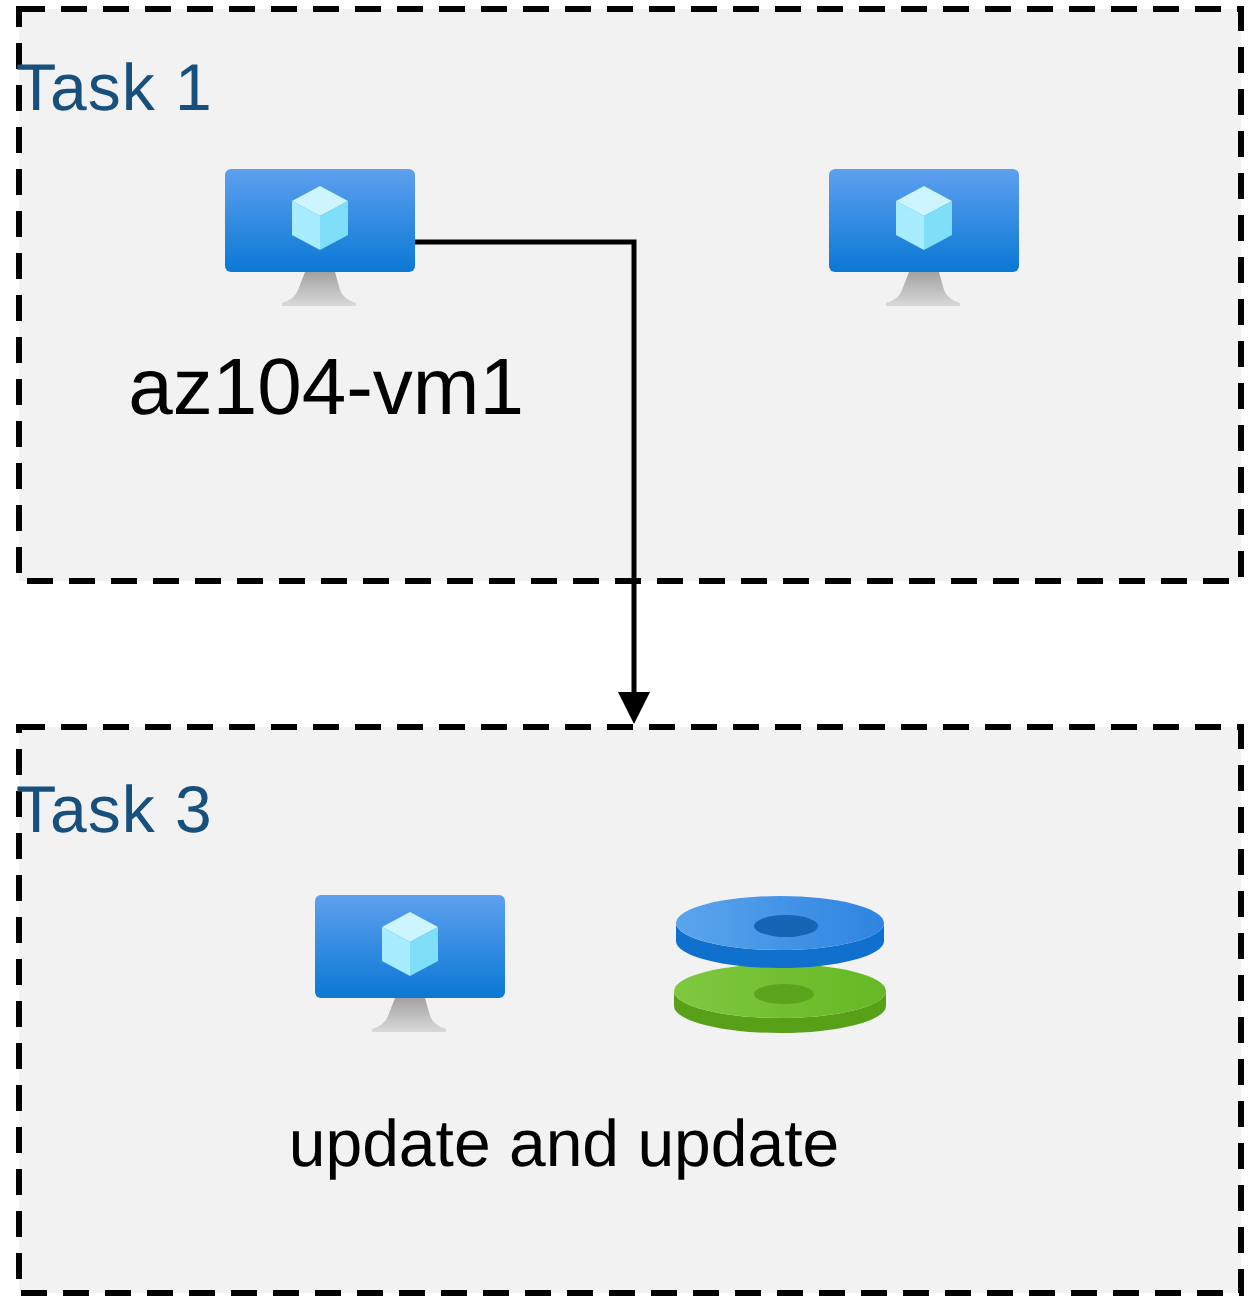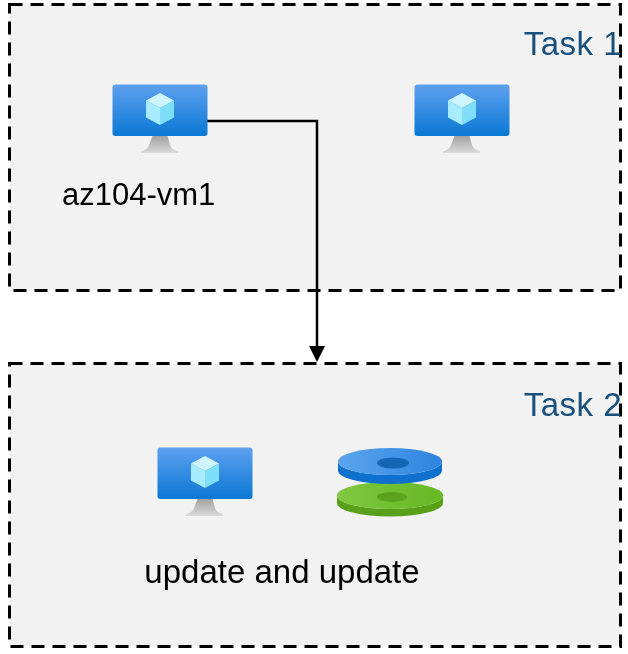--- a/index.html
+++ b/index.html
@@ -3,24 +3,24 @@
 <meta charset="utf-8">
 <style>
   html,body { margin:0; padding:0; background:#ffffff; }
   .canvas {
     position:relative; width:628px; height:654px; background:#ffffff;
     font-family:"Liberation Sans", sans-serif; overflow:hidden;
   }
   .abs { position:absolute; }
   .bg-svg { position:absolute; left:0; top:0; }
   .task-title {
-    font-size:33px; color:#174f7d; text-align:right; width:614px; left:8px;
+    font-size:33px; color:#174f7d; text-align:left; width:614px; left:8px;
     letter-spacing:0.5px;
   }
-  .vm-label { width:200px; text-align:left; font-size:31px; color:#000000; line-height:37px; }
+  .vm-label { width:200px; text-align:right; font-size:40px; color:#000000; line-height:37px; }
   .caption { width:400px; text-align:center; font-size:33px; color:#000000; }
 </style>
 </head>
 <body>
 
 <div class="canvas">
 
   <svg class="bg-svg" width="628" height="654" viewBox="0 0 628 654">
     <defs>
       <linearGradient id="gScreen" x1="0" y1="0" x2="0" y2="1">
@@ -70,21 +70,21 @@
     </g>
   </svg>
 
   <div class="abs vm-label" style="left:62px; top:176px;">
     <div>az104-vm1</div>
   </div>
 
   <div class="abs vm-label" style="left:362px; top:176px;">
   </div>
 
-  <div class="abs task-title" style="top:386px;">Task 2</div>
+  <div class="abs task-title" style="top:386px;">Task 3</div>
 
   <svg class="abs" style="left:157px; top:447px;" width="96" height="80" viewBox="0 0 96 80">
     <path d="M40.5,52 h15 l2.5,9 q1.5,4.5 8,6.5 v1.5 h-37 v-1.5 q6.5,-2 8,-6.5 z" fill="url(#gStand)"></path>
     <rect x="0.5" y="0.5" width="95" height="51.5" rx="3" fill="url(#gScreen)"></rect>
     <g>
       <polygon points="48,9 62,16.5 48,24 34,16.5" fill="#cdf5ff"></polygon>
       <polygon points="34,16.5 34,33.5 48,41 48,24" fill="#a8ecff"></polygon>
       <polygon points="62,16.5 62,33.5 48,41 48,24" fill="#7fdff9"></polygon>
     </g>
   </svg>

